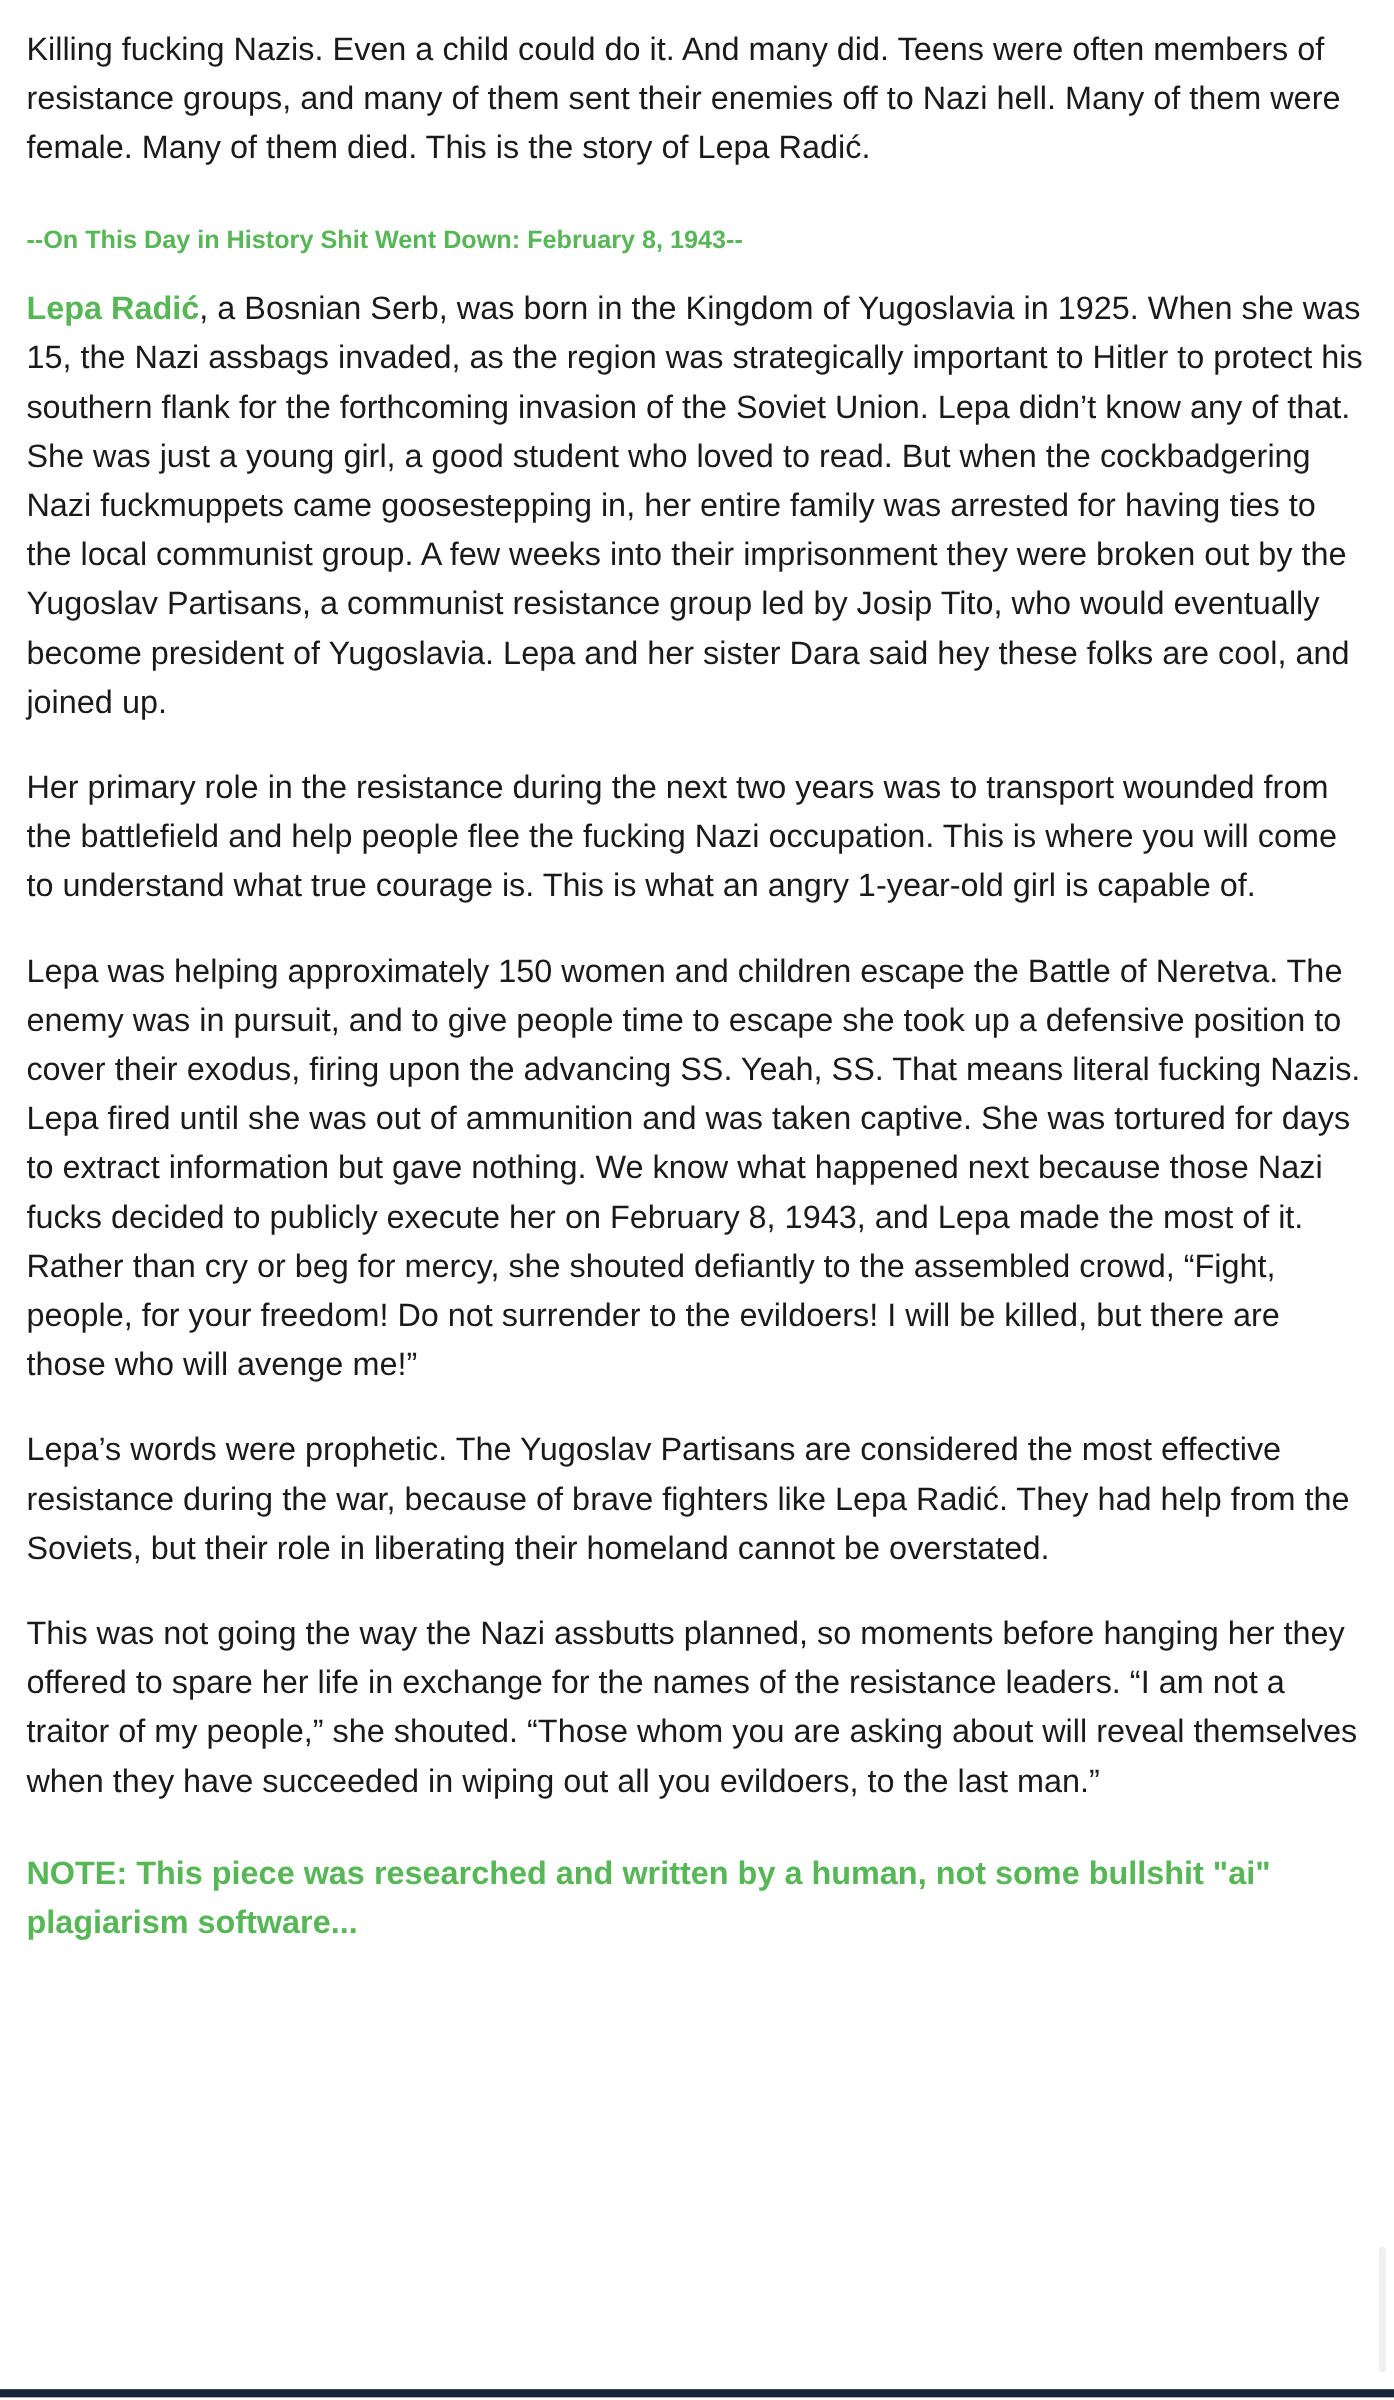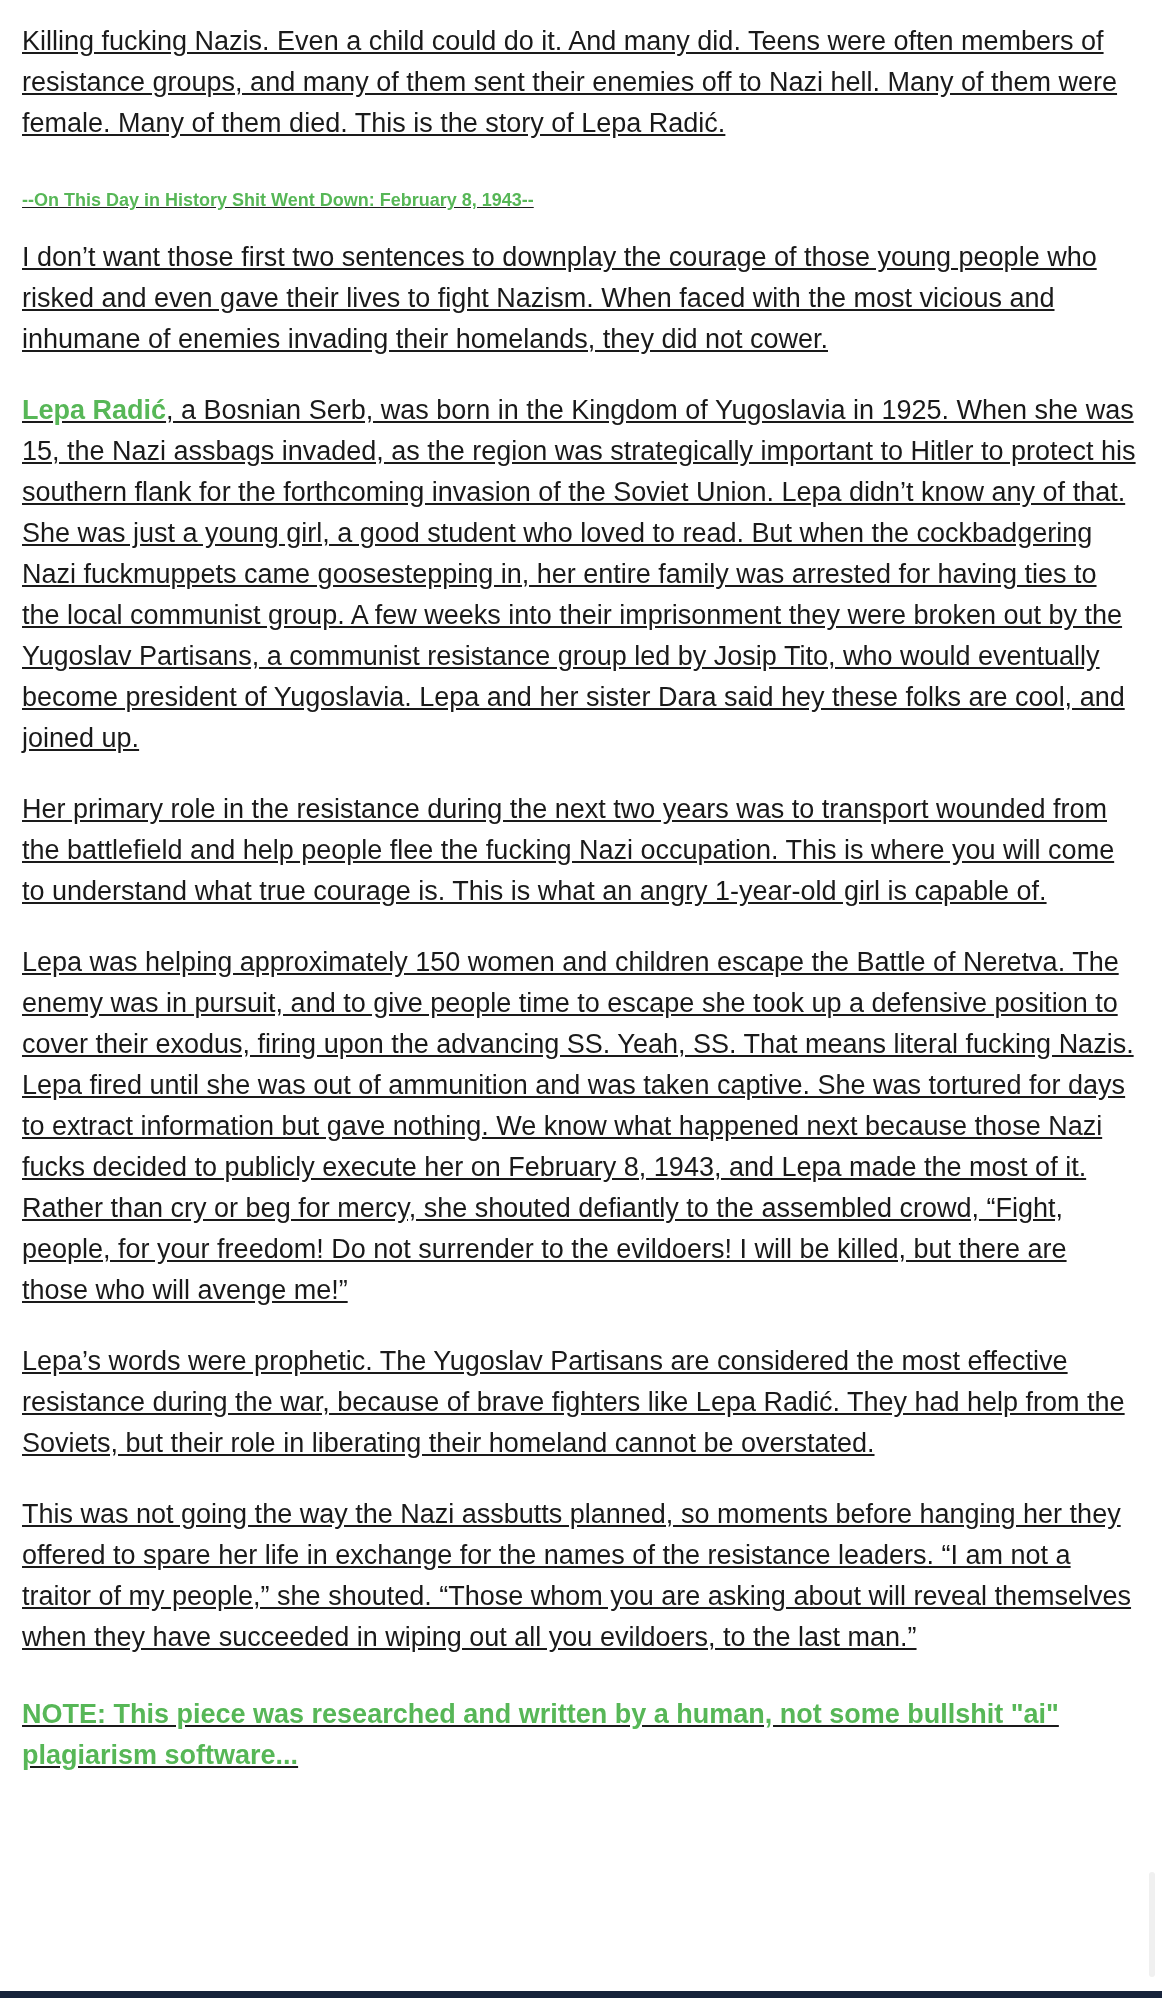--- a/index.html
+++ b/index.html
@@ -12,32 +12,31 @@
   * { box-sizing: border-box; }
   html, body { margin: 0; padding: 0; background: #fff; }
   .page {
     position: relative;
     width: 1162px;
     height: 2000px;
     overflow: hidden;
     background: var(--bg);
     font-family: "Liberation Sans", "DejaVu Sans", sans-serif;
     color: var(--text);
-    text-decoration: underline;
   }
   .content {
     padding: 21px 22px 0 22px;
     font-size: 27px;
     line-height: 41px;
   }
   .content p {
     margin: 0 0 30px 0;
   }
   .green-heading {
-    font-size: 18px;
+    font-size: 21px;
     line-height: 41px;
     font-weight: 700;
     color: var(--accent);
     margin: 36px 0 16px 0;
   }
   .note-paragraph {
     font-weight: 700;
     color: var(--accent);
     margin: 36px 0 0 0 !important;
   }
@@ -78,21 +77,20 @@
 </head>
 <body>
 
 <div class="page">
   <article class="content">
 
     <p>Killing fucking Nazis. Even a child could do it. And many did. Teens were often members of resistance groups, and many of them sent their enemies off to Nazi hell. Many of them were female. Many of them died. This is the story of Lepa Radić.</p>
 
     <h3 class="green-heading">--On This Day in History Shit Went Down: February 8, 1943--</h3>
 
-    <p>I don’t want those first two sentences to downplay the courage of those young people who risked and even gave their lives to fight Nazism. When faced with the most vicious and inhumane of enemies invading their homelands, they did not cower.</p>
 
     <p><a class="green-link">Lepa Radić</a><span>, a Bosnian Serb, was born in the Kingdom of Yugoslavia in 1925. When she was 15, the Nazi assbags invaded, as the region was strategically important to Hitler to protect his southern flank for the forthcoming invasion of the Soviet Union. Lepa didn’t know any of that. She was just a young girl, a good student who loved to read. But when the cockbadgering Nazi fuckmuppets came goosestepping in, her entire family was arrested for having ties to the local communist group. A few weeks into their imprisonment they were broken out by the Yugoslav Partisans, a communist resistance group led by Josip Tito, who would eventually become president of Yugoslavia. Lepa and her sister Dara said hey these folks are cool, and joined up.</span></p>
 
     <p>Her primary role in the resistance during the next two years was to transport wounded from the battlefield and help people flee the fucking Nazi occupation. This is where you will come to understand what true courage is. This is what an angry 1-year-old girl is capable of.</p>
 
     <p>Lepa was helping approximately 150 women and children escape the Battle of Neretva. The enemy was in pursuit, and to give people time to escape she took up a defensive position to cover their exodus, firing upon the advancing SS. Yeah, SS. That means literal fucking Nazis. Lepa fired until she was out of ammunition and was taken captive. She was tortured for days to extract information but gave nothing. We know what happened next because those Nazi fucks decided to publicly execute her on February 8, 1943, and Lepa made the most of it. Rather than cry or beg for mercy, she shouted defiantly to the assembled crowd, “Fight, people, for your freedom! Do not surrender to the evildoers! I will be killed, but there are those who will avenge me!”</p>
 
     <p>Lepa’s words were prophetic. The Yugoslav Partisans are considered the most effective resistance during the war, because of brave fighters like Lepa Radić. They had help from the Soviets, but their role in liberating their homeland cannot be overstated.</p>
 
     <p>This was not going the way the Nazi assbutts planned, so moments before hanging her they offered to spare her life in exchange for the names of the resistance leaders. “I am not a traitor of my people,” she shouted. “Those whom you are asking about will reveal themselves when they have succeeded in wiping out all you evildoers, to the last man.”</p>

